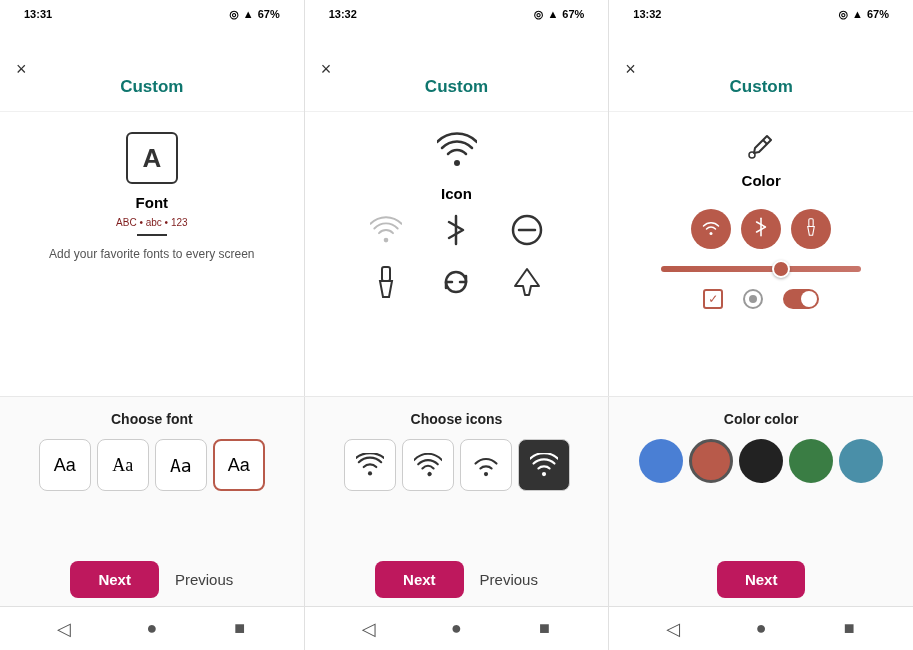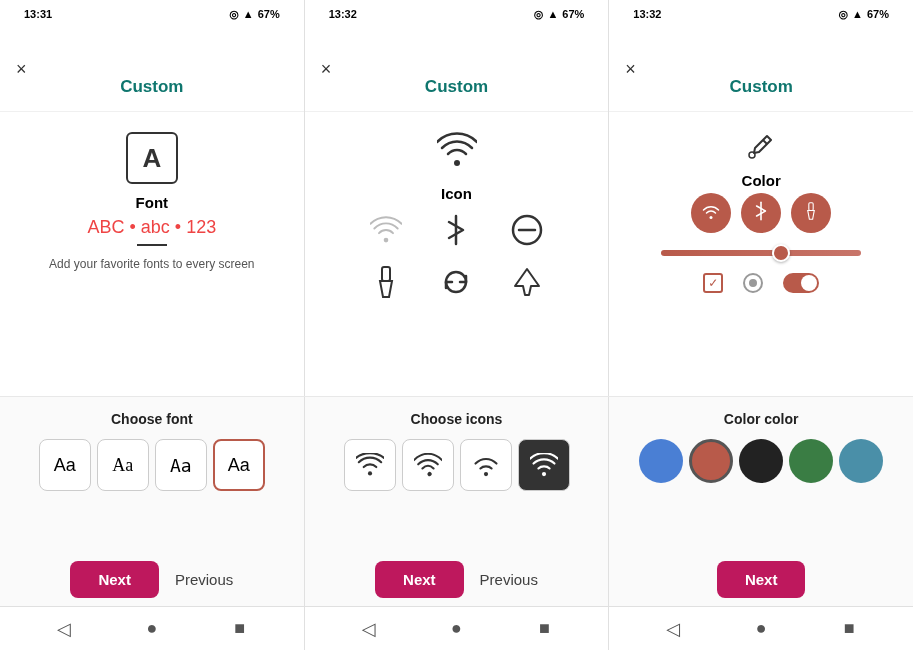--- a/index.html
+++ b/index.html
@@ -101,22 +101,22 @@
       font-weight: bold;
       color: #333;
       margin-bottom: 10px;
     }
     .font-label {
       font-size: 15px;
       font-weight: 700;
       margin-bottom: 6px;
     }
     .font-sample {
-      font-size: 18px;
-      color: #ef4444;
+      font-size: 10px;
+      color: #7f1d1d;
       margin-bottom: 6px;
     }
     .font-divider {
       width: 30px;
       height: 2px;
       background: #333;
       margin-bottom: 10px;
     }
     .font-desc {
       font-size: 12px;
@@ -154,21 +154,21 @@
 
     
     .color-picker-icon {
       font-size: 24px;
       color: #333;
       margin-bottom: 6px;
     }
     .color-label {
       font-size: 15px;
       font-weight: 700;
-      margin-bottom: 4px;
+      margin-bottom: 20px;
     }
     .color-circles-row {
       display: flex;
       gap: 10px;
       margin-bottom: 16px;
     }
     .color-circle {
       width: 40px;
       height: 40px;
       border-radius: 50%;

